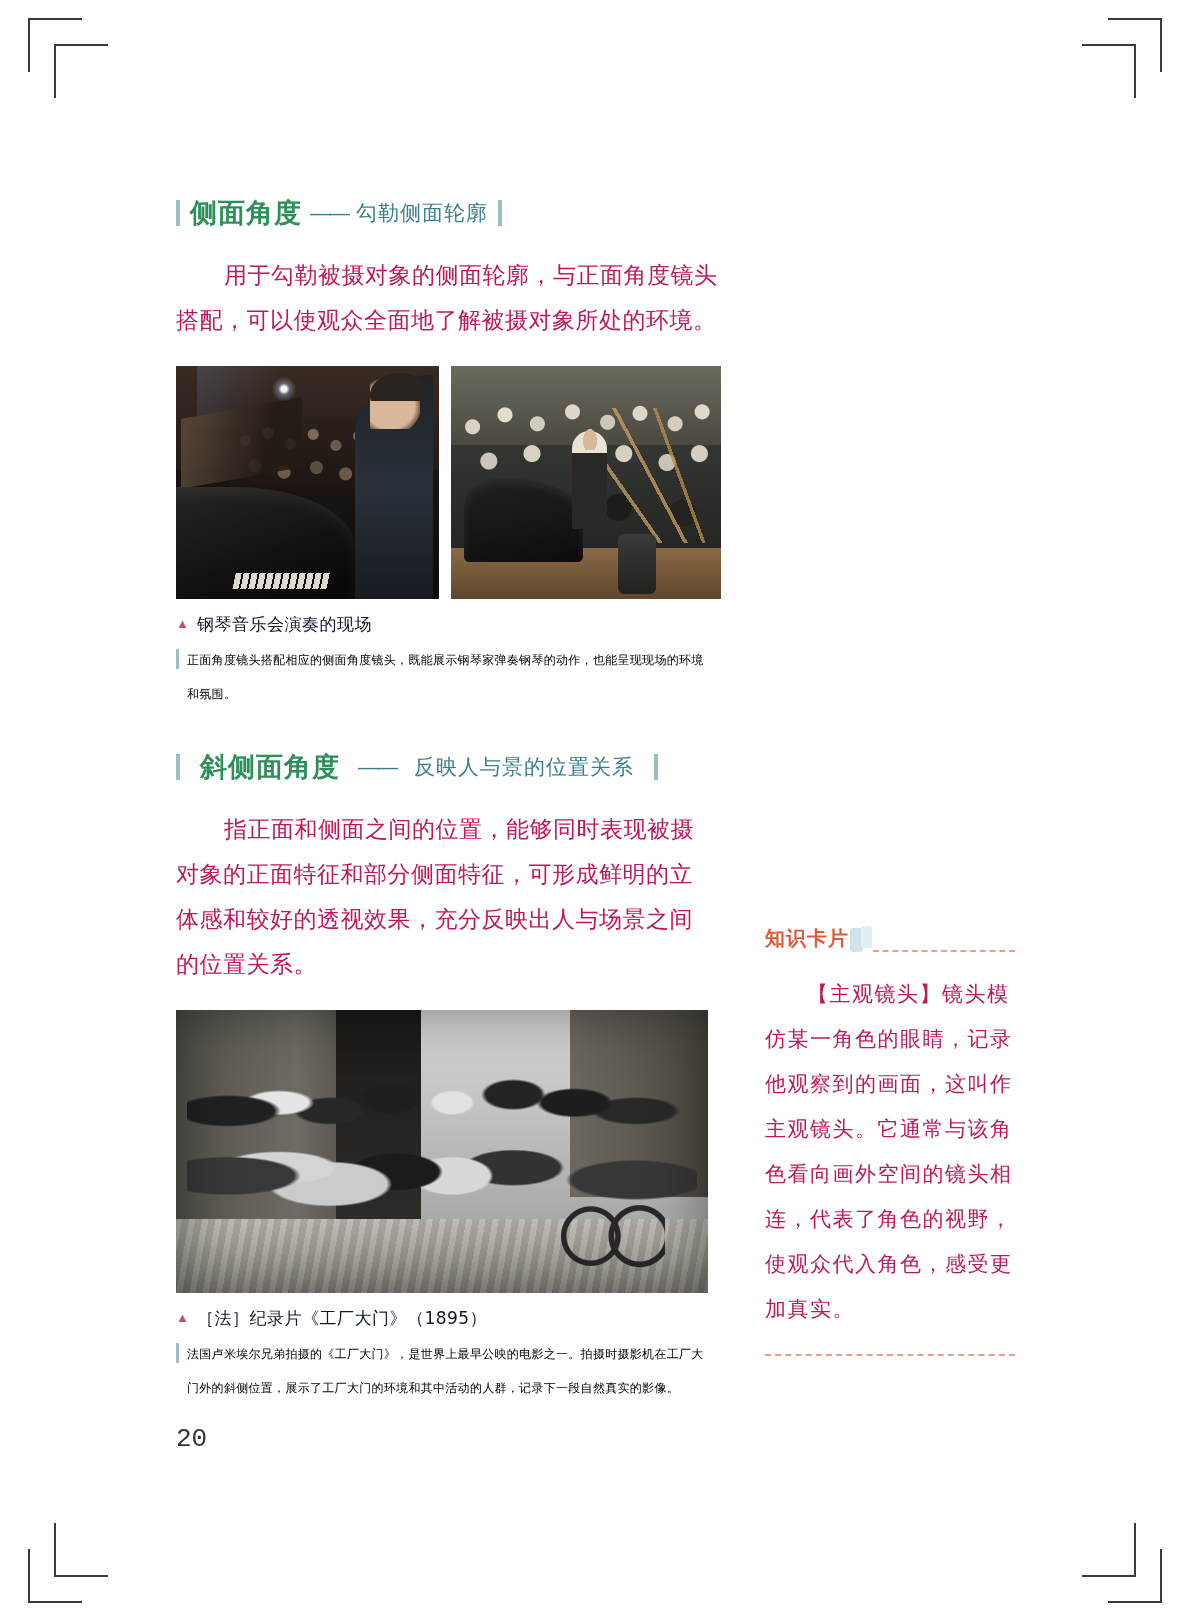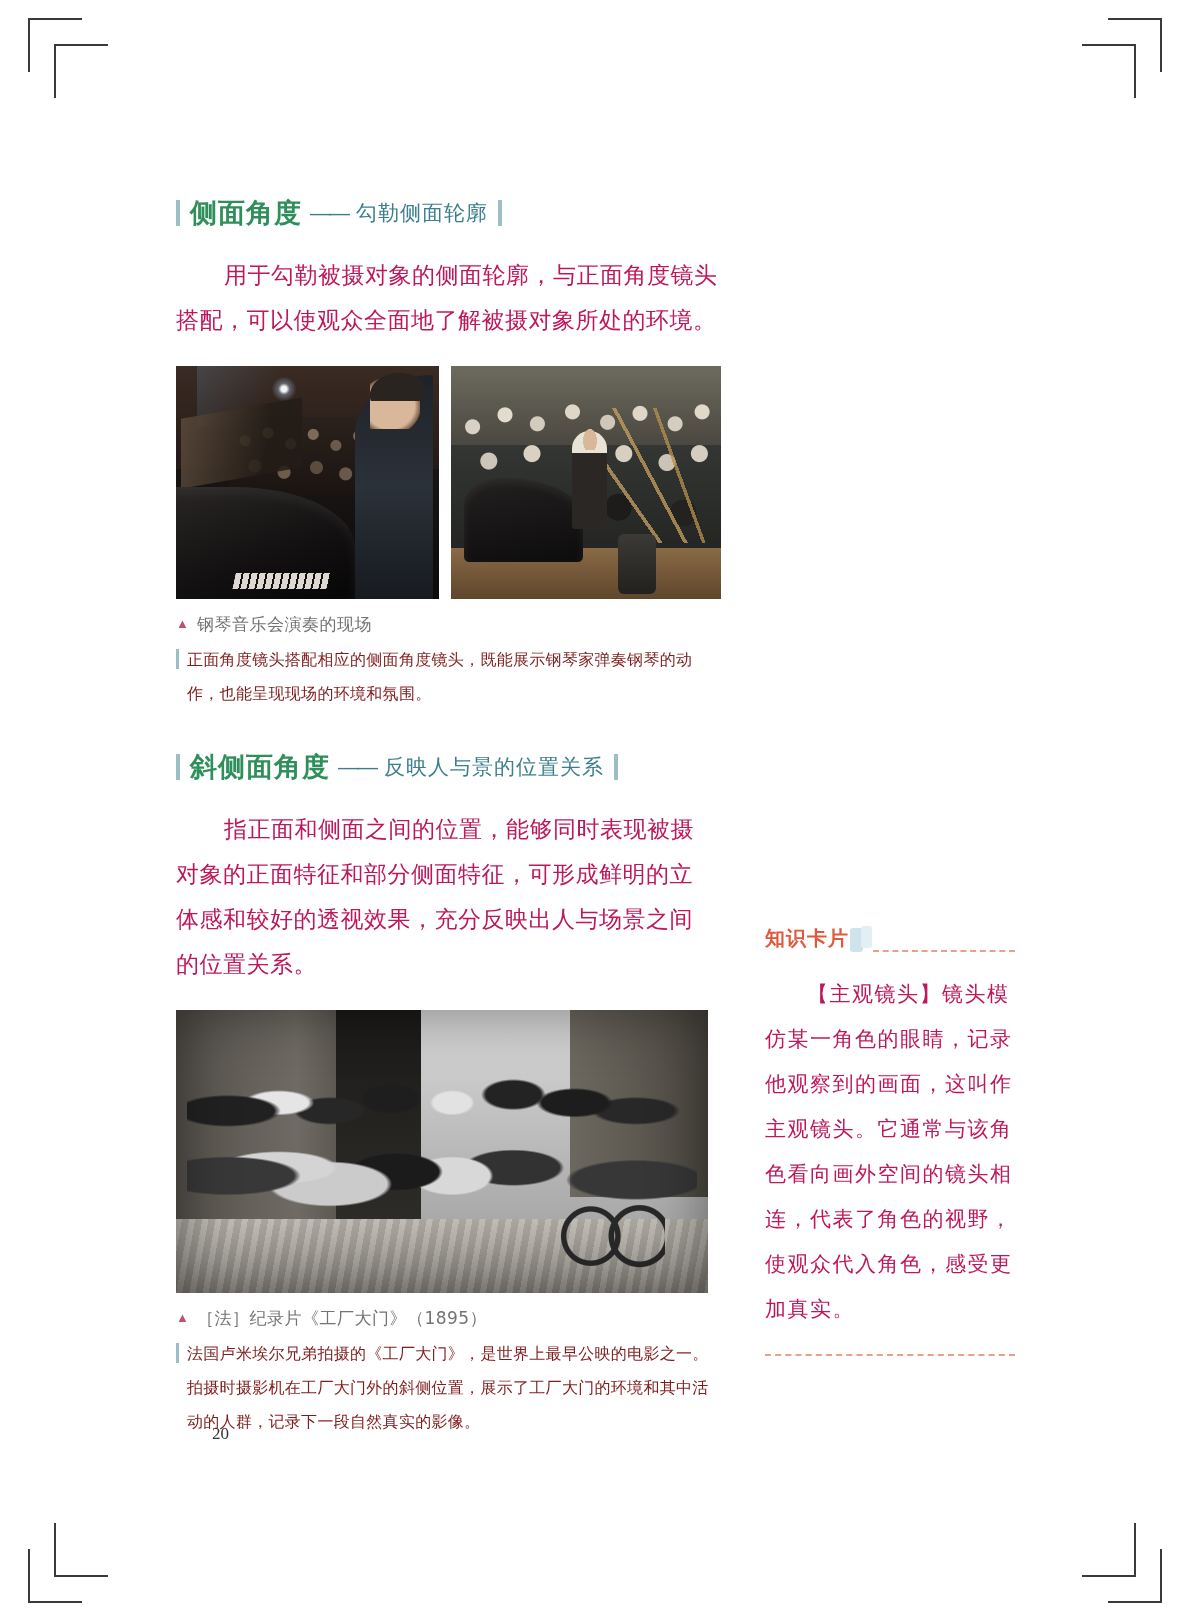--- a/index.html
+++ b/index.html
@@ -124,41 +124,41 @@
     margin-top: 12px;
   }
   .tri {
     color: #c0506b;
     font-size: 13px;
     line-height: 26px;
   }
   .cap-title {
     font-family: "DejaVu Sans", sans-serif;
     font-size: 17px;
-    color: #737373;
+    color: #0f172a;
     line-height: 26px;
     letter-spacing: .5px;
   }
   .note {
     display: flex;
     gap: 8px;
     margin-top: 6px;
   }
   .note .vbar {
     width: 3px;
     background: #9bbfc4;
     flex: 0 0 3px;
     margin-top: 6px;
     height: 20px;
   }
   .note-text {
     font-family: "DejaVu Sans", sans-serif;
-    font-size: 16px;
+    font-size: 12px;
     line-height: 34px;
-    color: #7f1d1d;
+    color: #000000;
     letter-spacing: .3px;
     width: 524px;
   }
 
   
   .card {
     position: absolute;
     left: 765px;
     top: 925px;
     width: 250px;
@@ -206,24 +206,23 @@
   }
   .card-foot {
     margin-top: 22px;
     border-top: 2px dashed #e8a08c;
   }
 
   .page-num {
     position: absolute;
     left: 176px;
     top: 1424px;
-    font-family: Liberation Serif, serif;
-    font-size: 17px;
+    font-family: Liberation Mono, monospace;
+    font-size: 26px;
     color: #333;
-    margin-left: 36px;
   }
 
   
   .ph { position: absolute; }
 
   
   .pa-bg { inset: 0; background: linear-gradient(180deg,#221d1c 0%,#161312 55%,#0c0a0a 100%); }
   .pa-stage { left:0; top:0; width:100%; height:44%; background:linear-gradient(180deg,#3a2b23,#241a16); }
   .pa-audience { left:20%; top:22%; width:62%; height:34%;
     background:
@@ -421,21 +420,21 @@
     <div class="cap-line">
       <span class="tri">▲</span>
       <span class="cap-title">钢琴音乐会演奏的现场</span>
     </div>
 
     <div class="note">
       <span class="vbar"></span>
       <span class="note-text">正面角度镜头搭配相应的侧面角度镜头，既能展示钢琴家弹奏钢琴的动作，也能呈现现场的环境和氛围。</span>
     </div>
 
-    <div class="sec-head" style="margin-top:38px;">
+    <div class="sec-head" style="margin-top:38px;gap:20px;">
       <span class="bar"></span>
       <span class="sec-title">斜侧面角度</span>
       <span class="sec-dash">——</span>
       <span class="sec-sub">反映人与景的位置关系</span>
       <span class="bar"></span>
     </div>
 
     <p class="para narrow">指正面和侧面之间的位置，能够同时表现被摄对象的正面特征和部分侧面特征，可形成鲜明的立体感和较好的透视效果，充分反映出人与场景之间的位置关系。</p>
 
     <div class="photo photo-c">

